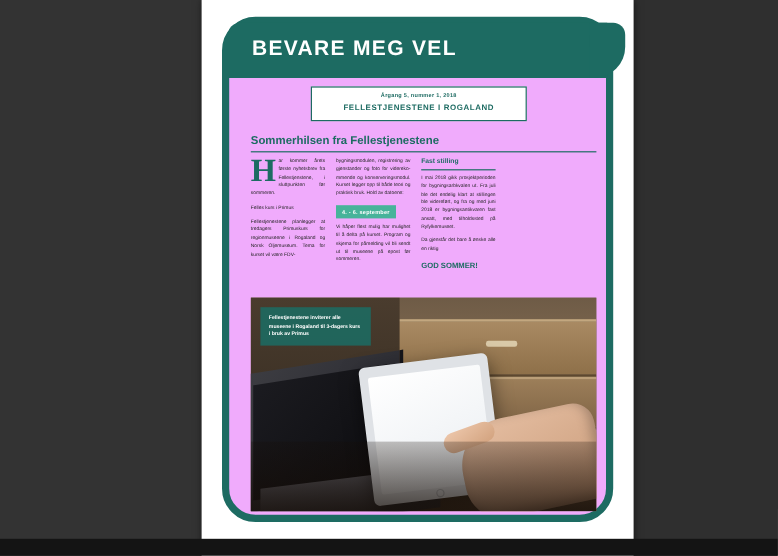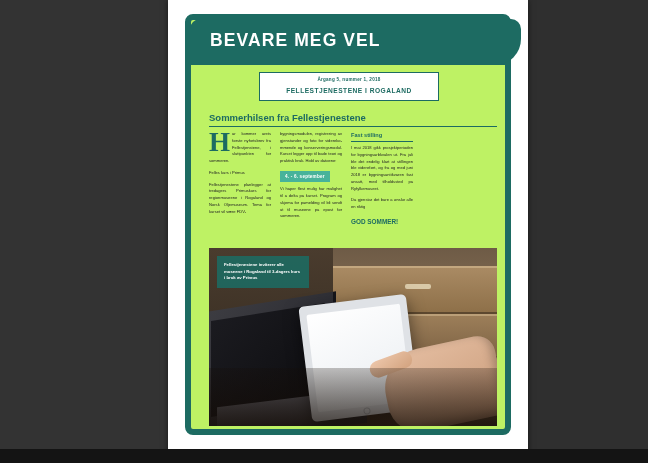--- a/index.html
+++ b/index.html
@@ -50,23 +50,23 @@
   }
 
   
   #tealframe {
     position: absolute;
     left: 17px;
     top: 14px;
     width: 326px;
     height: 421px;
     border: 6px solid #1d6b62;
-    border-radius: 8px;
+    border-radius: 28px;
     box-sizing: border-box;
-    background: #bef264;
+    background: #f0abfc;
   }
 
   
   #masthead {
     position: absolute;
     left: -1px;
     top: -1px;
     width: 316px;
     height: 46px;
     background: #1d6b62;

